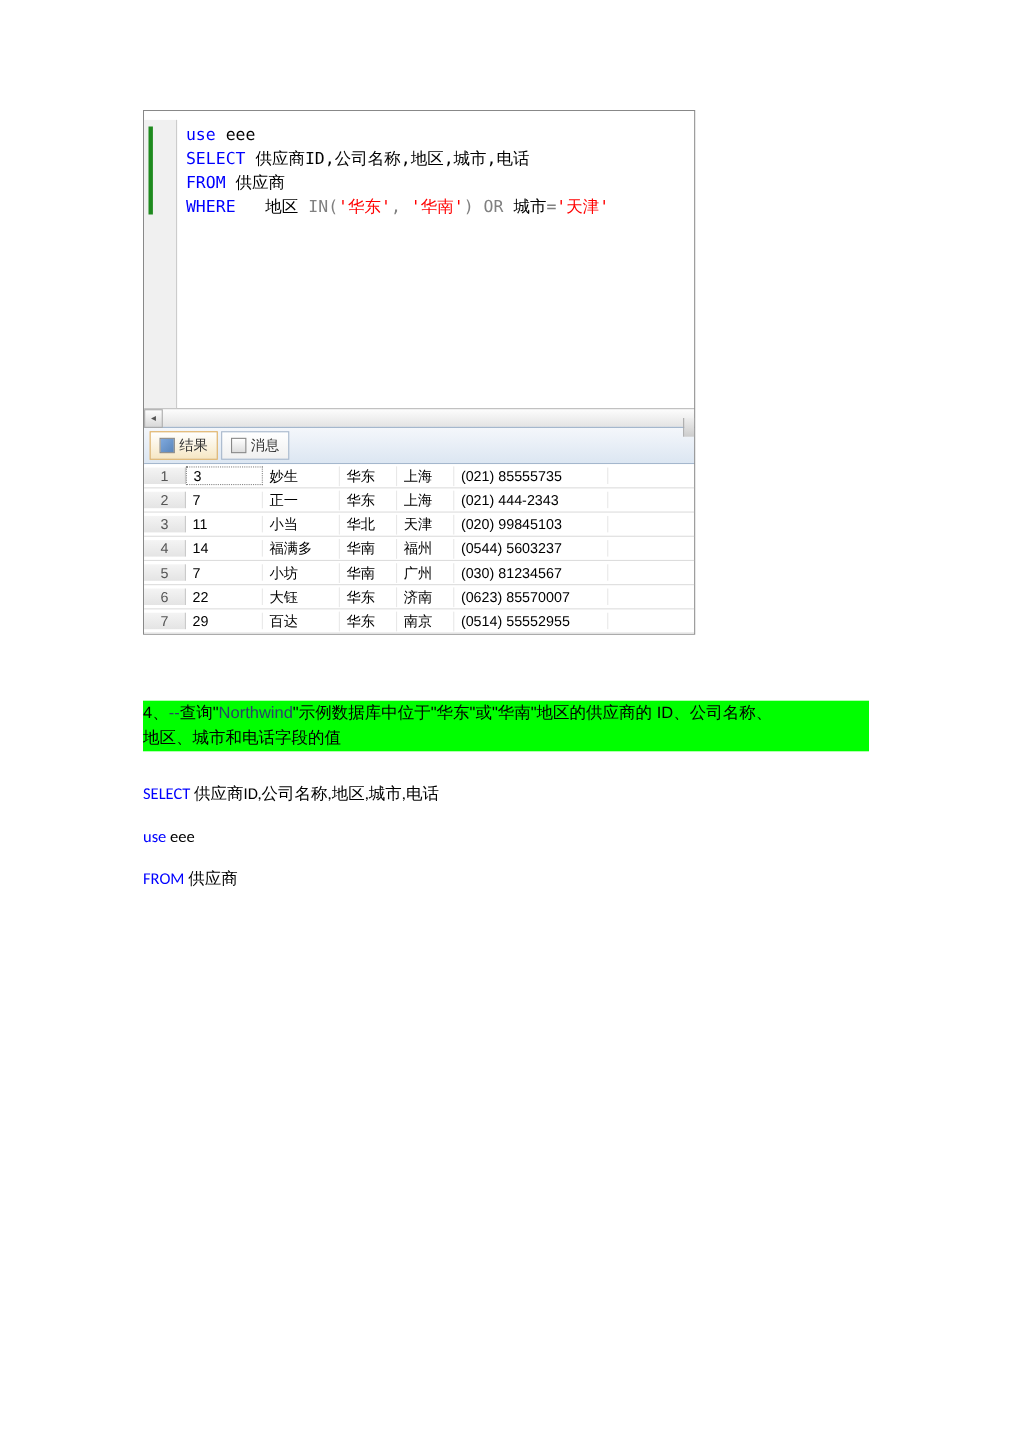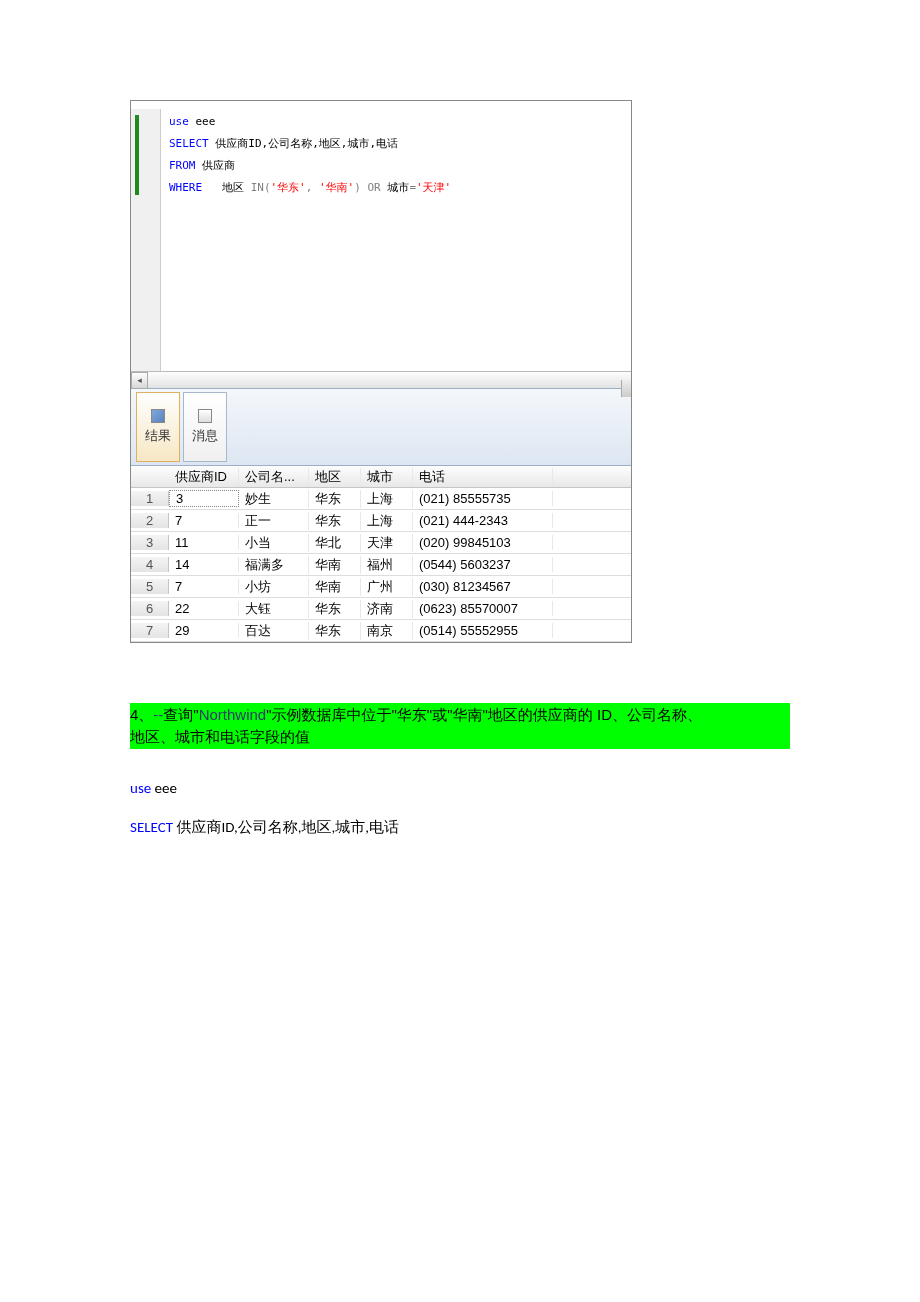--- a/index.html
+++ b/index.html
@@ -2,31 +2,31 @@
 <html><head>
   <meta charset="utf-8">
   <style>
     * { margin: 0; padding: 0; box-sizing: border-box; }
     body { font-family: "Microsoft YaHei", Arial, sans-serif; font-size: 14px; background: #fff; width: 920px; }
     .page { padding: 100px 130px 60px 130px; }
     .ide-block { border: 1px solid #888; width: 502px; position: relative; }
     .code-area { background: #fff; padding: 8px 0 0 0; display: flex; height: 270px; }
     .gutter { width: 30px; background: #f0f0f0; border-right: 1px solid #ccc; position: relative; }
     .gutter::after { content:""; position:absolute; top:6px; left:4px; width:4px; height:80px; background:#1e8a1e; }
-    .code-lines { padding: 2px 8px; font-family: "NSimSun", monospace; font-size: 11px; line-height: 22px; white-space: pre; }
+    .code-lines { padding: 2px 8px; font-family: "NSimSun", monospace; font-size: 15px; line-height: 22px; white-space: pre; }
     .kw-blue { color: #0000FF; }
     .kw-gray { color: #808080; }
     .kw-red { color: #FF0000; }
     .kw-black { color: #000; }
     .scrollbar-h { height: 17px; background: linear-gradient(#fdfdfd,#e3e3e3); border-top: 1px solid #bbb; display: flex; align-items:center; }
     .sb-btn { width: 17px; height: 17px; background: linear-gradient(#fdfdfd,#d8d8d8); border:1px solid #aaa; display:flex; align-items:center; justify-content:center; font-size:9px; color:#555; }
     .sb-track { flex:1; position: relative; }
     .sb-thumb-right { position:absolute; right:0; width:10px; height:17px; background:linear-gradient(#eee,#ccc); border-left:1px solid #aaa; }
     .tabs-bar { background: linear-gradient(#f4f7fb,#dce6f2); border-top: 1px solid #9bb0c8; border-bottom:1px solid #9bb0c8; display:flex; align-items:center; padding: 3px 5px; gap: 3px; }
-    .tab { display:flex; align-items:center; gap:4px; background: linear-gradient(#fff,#f0f0f0); border:1px solid #a8b8cc; padding: 16px 8px; font-size:13px; color:#333;flex-direction:column; }
+    .tab { display:flex; align-items:center; gap:4px; background: linear-gradient(#fff,#f0f0f0); border:1px solid #a8b8cc; padding: 3px 8px; font-size:13px; color:#333; }
     .tab.active { background: linear-gradient(#fff,#f6e7c4); border-color:#e0b060; }
     .tab-icon { width:14px; height:14px; border:1px solid #888; display:inline-block; }
     .tab-icon.grid { background: linear-gradient(135deg,#7fa9de,#5a85ba); }
     .tab-icon.doc { background: linear-gradient(#fff,#ddd); }
     .results-grid { background:#fff; font-size:13px; }
     .grid-row { display:flex; height:22px; align-items:center; }
     .grid-row.header { background: linear-gradient(#fdfdfd,#e8e8e8); border-bottom:1px solid #c5c5c5; }
     .grid-row:not(.header) { border-bottom:1px solid #ddd; }
     .row-hdr { width:38px; text-align:center; background: linear-gradient(#fdfdfd,#e8e8e8); border-right:1px solid #c5c5c5; color:#555; }
     .grid-row:not(.header) .row-hdr { background: linear-gradient(#f4f4f4,#e4e4e4); }
@@ -62,28 +62,20 @@
       <div class="tab active">
         <span class="tab-icon grid"></span>
         <span>结果</span>
       </div>
       <div class="tab">
         <span class="tab-icon doc"></span>
         <span>消息</span>
       </div>
     </div>
     <div class="results-grid">
-      <div class="grid-row header">
-        <div class="row-hdr"></div>
-        <div class="cell c1">供应商ID</div>
-        <div class="cell c2">公司名...</div>
-        <div class="cell c3">地区</div>
-        <div class="cell c4">城市</div>
-        <div class="cell c5">电话</div>
-      </div>
       <div id="grid-body">
           <div class="grid-row">
             <div class="row-hdr">1</div>
             <div class="cell c1 first-cell-sel">3</div>
             <div class="cell c2">妙生</div>
             <div class="cell c3">华东</div>
             <div class="cell c4">上海</div>
             <div class="cell c5">(021) 85555735</div>
           </div>
           <div class="grid-row">
@@ -136,16 +128,17 @@
           </div>
         </div>
     </div>
   </div>
 
   <div class="highlight-block">
     <span>4、</span><span class="hl-dark">--</span><span>查询"</span><span class="hl-dark">Northwind</span><span>"示例数据库中位于"华东"或"华南"地区的供应商的 ID、公司名称、</span><br><span>地区、城市和电话字段的值</span>
   </div>
 
   <div class="code-text">
+    <div><span class="blue">SELECT</span><span>  供应商ID,公司名称,地区,城市,电话</span></div>
     <div><span class="blue">use</span><span> eee</span></div>
-    <div><span class="blue">SELECT</span><span>  供应商ID,公司名称,地区,城市,电话</span></div>
+    <div><span class="blue">FROM</span><span>  供应商</span></div>
   </div>
 </div>
 
 </body></html>

